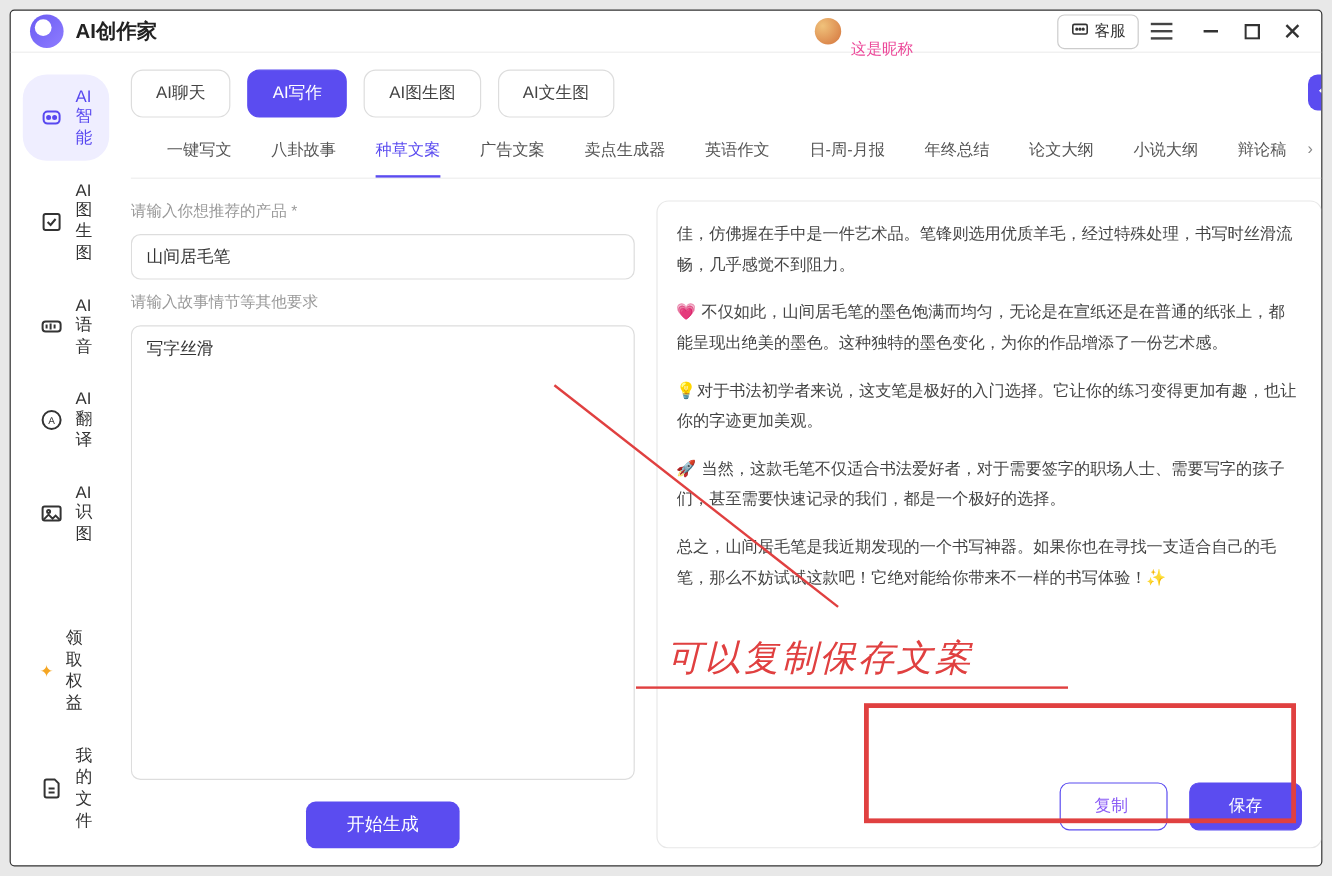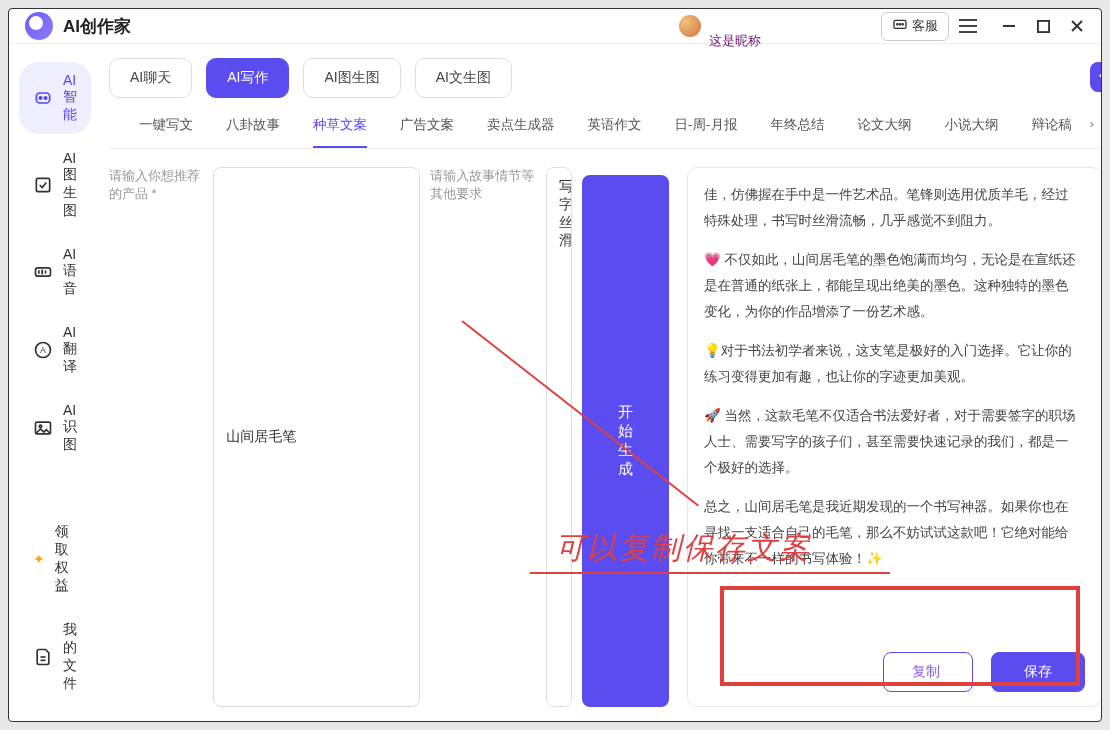--- a/index.html
+++ b/index.html
@@ -4,21 +4,21 @@
 <style>
 * { margin:0; padding:0; box-sizing:border-box; font-family:-apple-system,"PingFang SC","Microsoft YaHei",sans-serif; }
 body { background:#e8e8e8; width:1110px; height:730px; overflow:hidden; position:relative; }
 .window { position:absolute; top:8px; left:8px; right:8px; bottom:8px; background:#fff; border:1px solid #333; border-radius:4px; display:flex; flex-direction:column; }
 .titlebar { height:35px; display:flex; align-items:center; padding:0 16px; border-bottom:1px solid #eee; }
 .logo { width:28px; height:28px; background:linear-gradient(135deg,#6a5cf3,#8e7cff); border-radius:50%; margin-right:10px; position:relative; }
 .logo::after { content:""; position:absolute; width:14px; height:14px; background:#fff; border-radius:50%; top:4px; left:4px; }
 .app-title { font-size:17px; font-weight:600; color:#222; }
 .titlebar-spacer { flex:1; }
 .avatar { width:22px; height:22px; border-radius:50%; background:radial-gradient(circle at 30% 30%,#f0c27b,#d4733c); margin-right:8px; }
-.nickname { font-size:13px; color:#701a75; margin-right:120px;margin-top:30px; }
+.nickname { font-size:13px; color:#ec4899; margin-right:120px;margin-top:30px; }
 .service-btn { display:flex; align-items:center; gap:4px; border:1px solid #ccc; border-radius:6px; padding:4px 10px; font-size:13px; color:#333; margin-right:10px; cursor:pointer; }
 .hamburger { width:18px; height:14px; display:flex; flex-direction:column; justify-content:space-between; margin-right:24px; cursor:pointer; }
 .hamburger span { height:2px; background:#444; }
 .winctl { display:flex; gap:18px; align-items:center; }
 .winctl-btn { width:16px; height:16px; cursor:pointer; color:#333; display:flex; align-items:center; justify-content:center; font-size:15px; }
 
 .body { flex:1; display:flex; overflow:hidden; }
 .sidebar { width:188px; padding:18px 10px; display:flex; flex-direction:column; gap:6px; }
 .side-item { display:flex; align-items:center; gap:10px; padding:10px 14px; border-radius:20px; font-size:14px; color:#333; cursor:pointer; }
 .side-item.active { background:#efeeff; color:#5848f0; }
@@ -30,21 +30,21 @@
 .tab-btn { padding:10px 20px; border:1px solid #ddd; border-radius:10px; font-size:14px; color:#444; cursor:pointer; background:#fff; }
 .tab-btn.active { background:#5b4cf0; color:#fff; border-color:#5b4cf0;text-align:right; }
 .corner-btn { position:absolute; right:0px; top:18px; width:30px; height:30px; background:#5b4cf0; border-radius:8px 0 0 8px; display:flex; align-items:center; justify-content:center; color:#fff; cursor:pointer; }
 
 .subtab-row { display:flex; gap:33px; padding:14px 30px 0 30px; font-size:13.5px; color:#555; border-bottom:1px solid #eee; position:relative; }
 .subtab { padding-bottom:12px; cursor:pointer; white-space:nowrap; }
 .subtab.active { color:#5b4cf0; border-bottom:2px solid #5b4cf0; }
 .subtab-chevron { position:absolute; right:8px; top:14px; color:#888; cursor:pointer; }
 
 .content { flex:1; display:flex; gap:18px; padding-top:14px; overflow:hidden; }
-.form-col { flex:0 0 420px; display:flex; gap:10px; }
+.form-col { flex:0 0 420px; display:flex; flex-direction:column; gap:10px; }
 .field-label { font-size:13px; color:#999; }
 .input { border:1px solid #ddd; border-radius:8px; padding:10px 12px; font-size:14px; color:#333; }
 .textarea { border:1px solid #ddd; border-radius:8px; padding:10px 12px; font-size:14px; color:#333; flex:1; min-height:280px; resize:none; }
 .gen-row { display:flex; justify-content:center; margin-top:8px; }
 .gen-btn { background:#5b4cf0; color:#fff; border:none; border-radius:8px; padding:10px 34px; font-size:15px; cursor:pointer; }
 
 .output-col { flex:1; border:1px solid #e8e8e8; border-radius:10px; padding:14px 16px; display:flex; flex-direction:column; overflow:hidden; position:relative; }
 .output-text { flex:1; overflow-y:auto; font-size:13.5px; line-height:1.9; color:#444; padding-right:4px; }
 .output-text p { margin-bottom:14px; }
 .output-actions { display:flex; gap:18px; justify-content:flex-end; padding-top:14px; }

